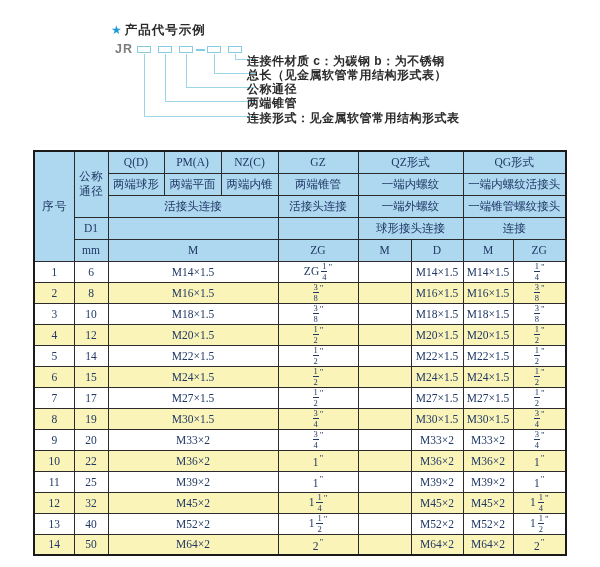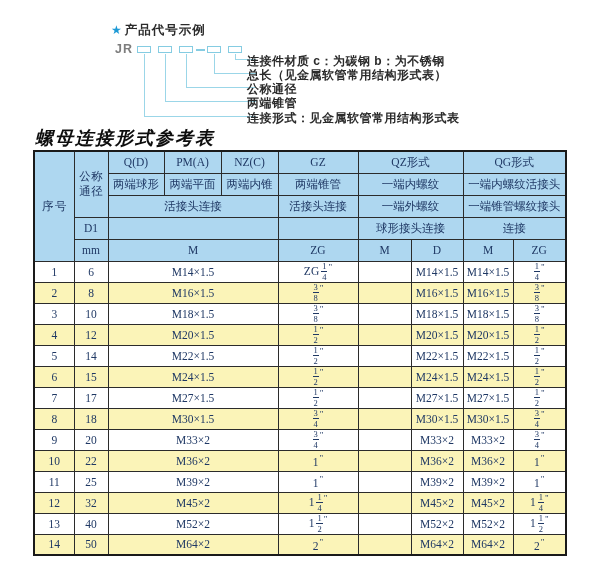--- a/index.html
+++ b/index.html
@@ -72,21 +72,20 @@
     <div class="connector" style="left:165px;top:54px;width:91px;height:48px;"></div>
     <div class="connector" style="left:144px;top:54px;width:112px;height:63px;"></div>
 
     <div class="diag-label" style="top:53px;">连接件材质  c：为碳钢  b：为不锈钢</div>
     <div class="diag-label" style="top:67px;">总长（见金属软管常用结构形式表）</div>
     <div class="diag-label" style="top:81px;">公称通径</div>
     <div class="diag-label" style="top:95px;">两端锥管</div>
     <div class="diag-label" style="top:110px;">连接形式：见金属软管常用结构形式表</div>
   </div>
 
-  <div class="table-title">螺母连接形式参考表</div>
 
   <table class="ref">
     <colgroup>
       <col style="width:40px;">
         <col style="width:34px;">
         <col style="width:56px;">
         <col style="width:57px;">
       <col style="width:57px;">
         <col style="width:80px;">
         <col style="width:53px;">
@@ -202,21 +201,21 @@
           <td>17</td>
           <td colspan="3">M27×1.5</td>
           <td><span class="frac"><span class="fnum">1</span><span class="fden">2</span></span><span class="inch">"</span></td>
           <td></td>
           <td>M27×1.5</td>
           <td>M27×1.5</td>
           <td><span class="frac"><span class="fnum">1</span><span class="fden">2</span></span><span class="inch">"</span></td>
         </tr>
         <tr class="alt">
           <td>8</td>
-          <td>18</td>
+          <td>19</td>
           <td colspan="3">M30×1.5</td>
           <td><span class="frac"><span class="fnum">3</span><span class="fden">4</span></span><span class="inch">"</span></td>
           <td></td>
           <td>M30×1.5</td>
           <td>M30×1.5</td>
           <td><span class="frac"><span class="fnum">3</span><span class="fden">4</span></span><span class="inch">"</span></td>
         </tr>
         <tr>
           <td>9</td>
           <td>20</td>

